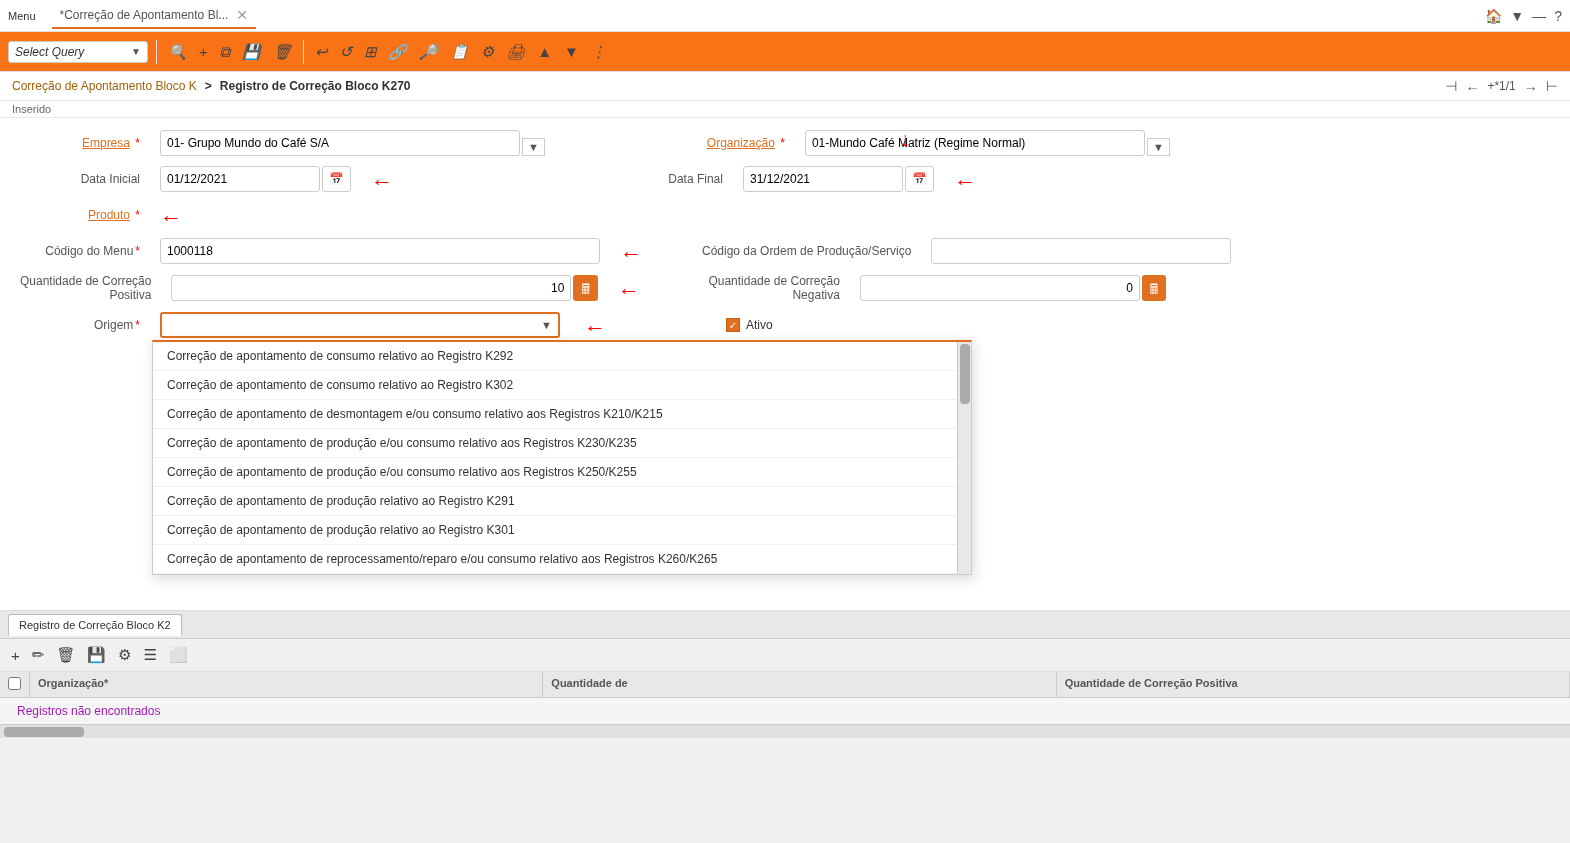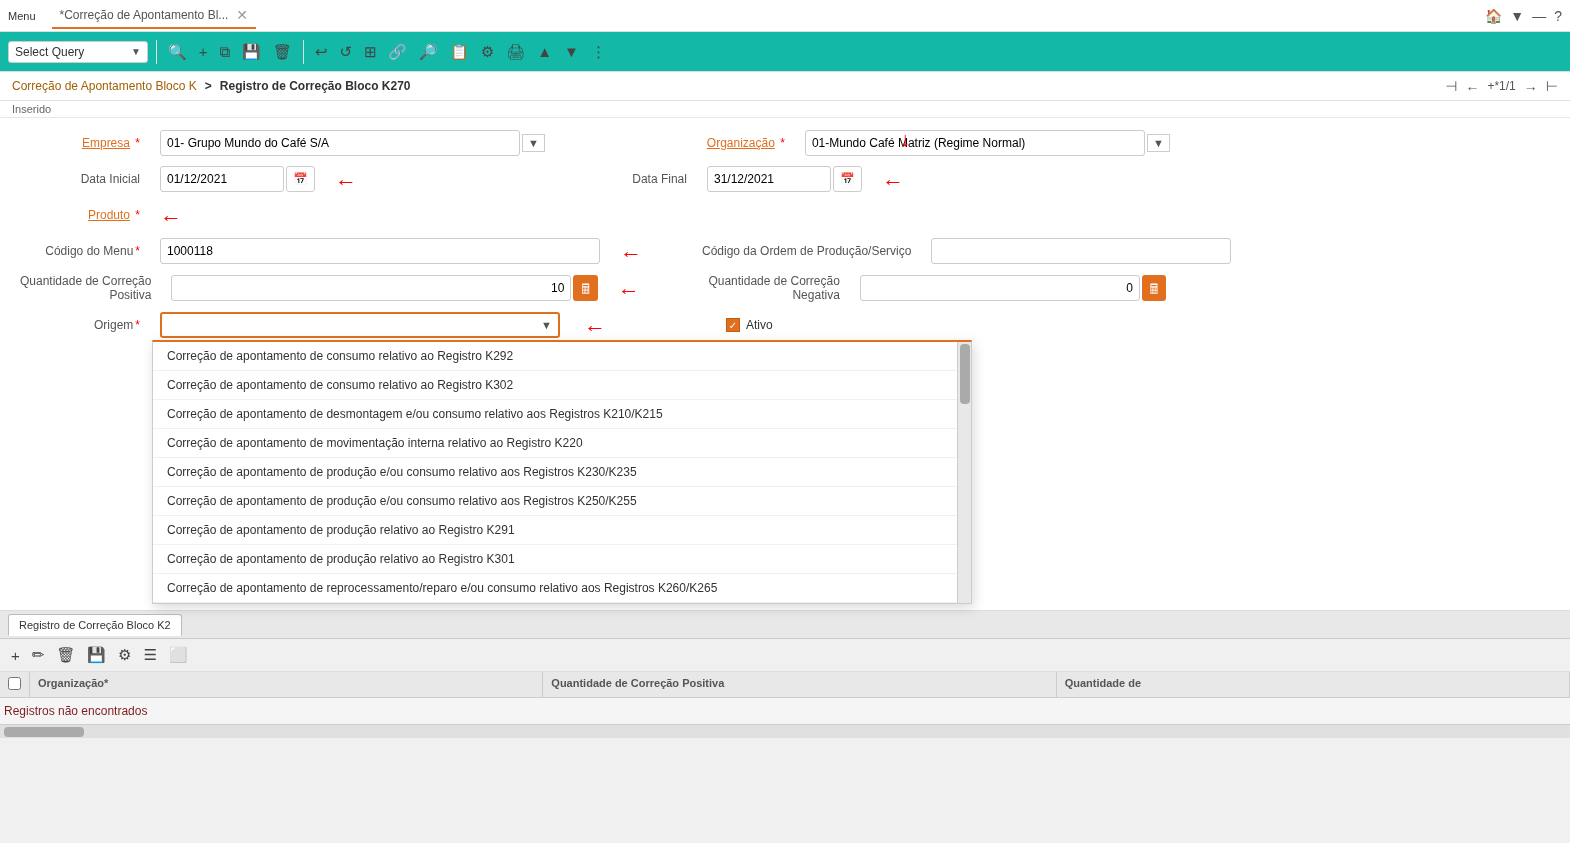--- a/index.html
+++ b/index.html
@@ -16,22 +16,22 @@
       padding: 4px 8px; font-size: 12px; color: #555; cursor: pointer;
     }
     .title-bar .tab .close { margin-left: 8px; color: #999; font-size: 14px; cursor: pointer; }
     .title-bar-right {
       margin-left: auto; display: flex; align-items: center; gap: 8px; color: #555;
     }
     .icon-btn { font-size: 14px; cursor: pointer; color: #555; }
 
     
     .toolbar {
-      display: flex; align-items: center; background: #14b8a6; border-bottom: 1px solid #ddd;
-      padding: 4px 8px; height: 40px; gap: 6px;
+      display: flex; align-items: center; background: #f97316; border-bottom: 1px solid #ddd;
+      padding: 4px 8px; height: 40px; gap: 6px; font-style: italic;
     }
     .toolbar .query-select {
       display: flex; align-items: center; border: 1px solid #ccc; border-radius: 3px;
       padding: 3px 6px; background: #fff; cursor: pointer; min-width: 140px;
       font-size: 12px; justify-content: space-between;
     }
     .toolbar .query-select .arrow { color: #555; font-size: 10px; }
     .toolbar-sep { width: 1px; height: 24px; background: #ddd; margin: 0 2px; }
     .tb-icon { font-size: 15px; cursor: pointer; color: #444; padding: 3px; border-radius: 3px; }
 
@@ -64,24 +64,24 @@
     .form-label {
       text-align: right; min-width: 120px; font-size: 12px; color: #555;
     }
     .form-label.required::after { content: '*'; color: red; margin-left: 2px; }
     .form-label a { color: #e07020; text-decoration: underline; cursor: pointer; }
     .form-input {
       border: 1px solid #ccc; border-radius: 3px; padding: 4px 6px;
       font-size: 12px; background: #fff; height: 26px;
     }
     .form-input.wide { width: 360px; }
-    .form-input.small { width: 124px; }
+    .form-input.small { width: 160px; }
 
     .input-with-btn {
-      display: flex; align-items: center; gap: 2px;
+      display: flex; align-items: flex-end; gap: 2px;
     }
     .calendar-btn {
       background: #fff; border: 1px solid #ccc; border-radius: 3px;
       padding: 3px 6px; cursor: pointer; font-size: 12px; height: 26px;
     }
     .orange-btn {
       background: #e07020; border: none; border-radius: 3px;
       padding: 4px 8px; cursor: pointer; color: #fff; font-size: 14px; height: 26px;
     }
 
@@ -136,21 +136,21 @@
     }
     .bottom-table-header {
       display: flex; background: #e8e8e8; border-bottom: 1px solid #ccc;
       font-size: 11px; font-weight: 600; color: #555;
     }
     .bottom-table-header .th {
       padding: 5px 8px; border-right: 1px solid #ccc; flex: 1;
     }
     .bottom-table-header .th:first-child { width: 30px; flex: none; }
     .bottom-status {
-      padding: 6px 4px; font-size: 12px; color: #7f1d1d;
+      padding: 6px 17px; font-size: 12px; color: #a21caf;
     }
 
     
     .h-scrollbar {
       height: 14px; background: #e0e0e0; border-top: 1px solid #ccc;
       display: flex; align-items: center;
     }
     .h-scrollbar-thumb {
       width: 80px; height: 10px; background: #aaa; border-radius: 4px;
       margin-left: 4px; cursor: pointer;
@@ -295,21 +295,20 @@
     <span style="min-width:80px;"></span>
     <div style="display:flex;align-items:center;gap:6px;">
       <span class="checkbox-orange">✓</span>
       <span>Ativo</span>
     </div>
 
     <div class="dropdown-list" style="position:absolute;top:28px;left:132px;width:820px;">
       <div class="dd-item">Correção de apontamento de consumo relativo ao Registro K292</div>
       <div class="dd-item">Correção de apontamento de consumo relativo ao Registro K302</div>
       <div class="dd-item">Correção de apontamento de desmontagem e/ou consumo relativo aos Registros K210/K215</div>
-      <div class="dd-item">Correção de apontamento de movimentação interna relativo ao Registro K220</div>
       <div class="dd-item">Correção de apontamento de produção e/ou consumo relativo aos Registros K230/K235</div>
       <div class="dd-item">Correção de apontamento de produção e/ou consumo relativo aos Registros K250/K255</div>
       <div class="dd-item">Correção de apontamento de produção relativo ao Registro K291</div>
       <div class="dd-item">Correção de apontamento de produção relativo ao Registro K301</div>
       <div class="dd-item">Correção de apontamento de reprocessamento/reparo e/ou consumo relativo aos Registros K260/K265</div>
 
       <div class="dd-scrollbar">
         <div class="dd-scrollbar-thumb"></div>
       </div>
     </div>
@@ -329,22 +328,22 @@
     <span class="tb-icon">💾</span>
     <span class="tb-icon">⚙</span>
     <span class="tb-icon">☰</span>
     <span class="tb-icon">⬜</span>
   </div>
   <div class="bottom-table-header">
     <div class="th" style="width:30px;flex:none;">
       <input type="checkbox" style="">
     </div>
     <div class="th">Organização*</div>
+    <div class="th">Quantidade de</div>
     <div class="th">Quantidade de Correção Positiva</div>
-    <div class="th">Quantidade de</div>
   </div>
   <div class="bottom-status">
     <span>Registros não encontrados</span>
   </div>
 </div>
 
 <div class="h-scrollbar">
   <div class="h-scrollbar-thumb"></div>
 </div>
 

